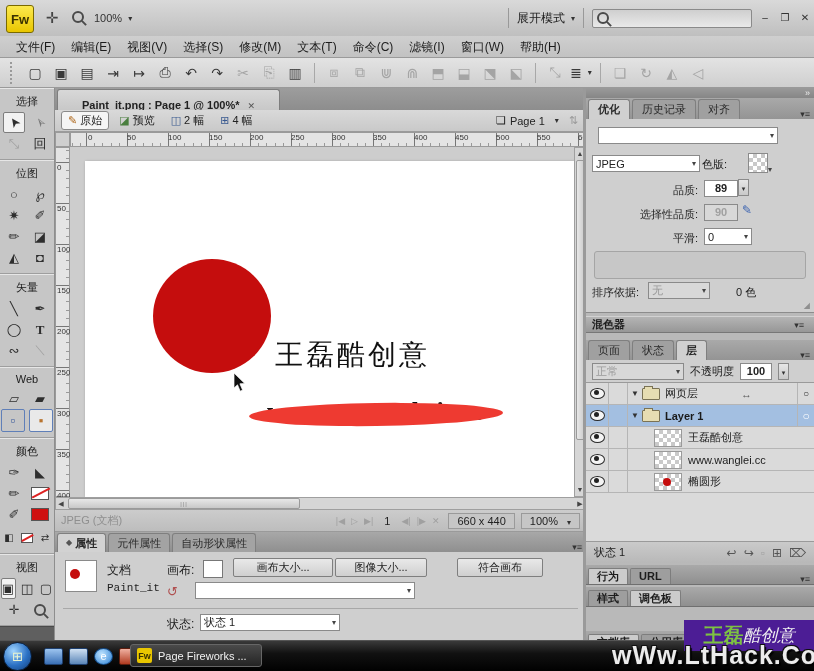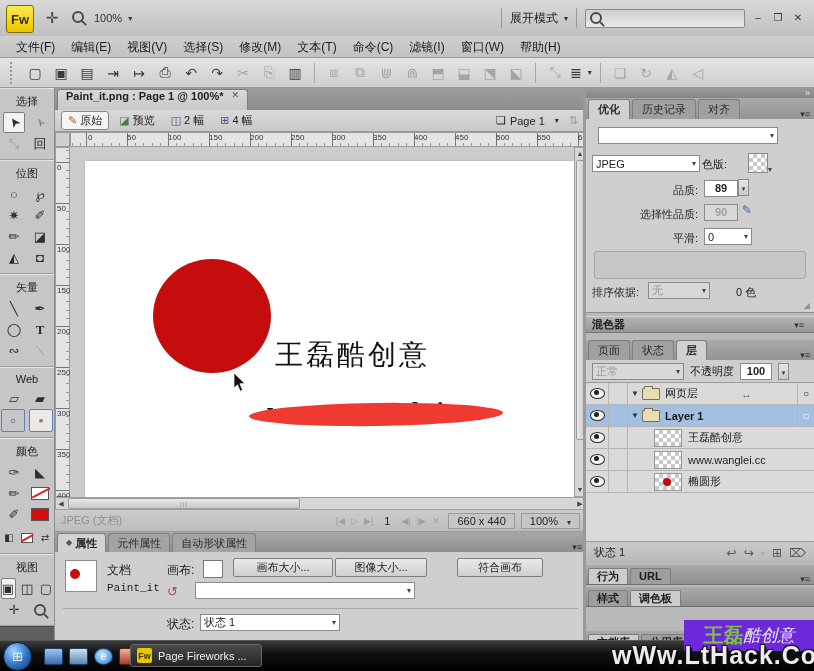--- a/index.html
+++ b/index.html
@@ -37,21 +37,21 @@
   .tool.dis{color:#9f9f9f;}
   .rot-nw{transform:rotate(-125deg);display:inline-block;}
   .swbox{width:16px;height:11px;border:1px solid #555;background:#fff;position:relative;display:inline-block;}
   .swbox.red{background:#cf1010;}
   .swbox .slash{position:absolute;left:-1px;top:4px;width:20px;height:2px;background:#d22;transform:rotate(-28deg);}
   .toolfoot{height:42px;background:#5f5f5f;border-top:1px solid #4a4a4a;}
   
   .docarea{left:55px;top:88px;width:531px;height:552px;background:#b9b9b9;}
   .doctabbar{left:0;top:0;width:531px;height:22px;background:linear-gradient(#9d9d9d,#8d8d8d);}
   .doctab{left:2px;top:1px;height:21px;background:linear-gradient(#d8d8d8,#c7c7c7);border:1px solid #7e7e7e;border-bottom:none;border-radius:3px 3px 0 0;
-          display:flex;align-items:flex-start;padding:0 8px;gap:8px;font-size:11px;font-weight:bold;color:#222;}
+          display:flex;align-items:flex-end;padding:0 24px;gap:8px;font-size:11px;font-weight:bold;color:#222;}
   .viewbar{left:0;top:22px;width:531px;height:22px;background:linear-gradient(#d9d9d9,#c9c9c9);border-bottom:1px solid #9b9b9b;display:flex;align-items:center;padding-left:6px;box-sizing:border-box;gap:4px;}
   .vbtn{height:17px;display:flex;align-items:center;gap:3px;padding:0 6px;font-size:11px;color:#222;}
   .vbtn.sel{background:#f5f5f5;border:1px solid #8a8a8a;border-radius:3px;}
   .vic{font-size:11px;}
   .pagesel{margin-left:auto;display:flex;align-items:center;gap:4px;font-size:11px;padding-right:8px;color:#222;}
   
   .rcorner{left:0;top:44px;width:15px;height:15px;background:#cfcfcf;border:1px solid #9a9a9a;box-sizing:border-box;}
   .hruler{left:15px;top:44px;width:516px;height:15px;background:#e4e4e4;border:1px solid #9a9a9a;box-sizing:border-box;
     background-image:repeating-linear-gradient(to right,#777 0 1px,transparent 1px 41px),repeating-linear-gradient(to right,#999 0 1px,transparent 1px 8.2px);
     background-size:100% 100%,100% 5px;background-position:15px 0,15px 10px;background-repeat:no-repeat,repeat-x;}
@@ -117,21 +117,21 @@
   .gutter{margin-left:auto;width:16px;height:100%;display:flex;align-items:center;justify-content:center;border-left:1px solid #b5b5b5;font-size:10px;color:#333;}
   .lfooter{left:0;top:453px;width:228px;height:22px;background:linear-gradient(#cacaca,#b8b8b8);border-top:1px solid #9a9a9a;display:flex;align-items:center;padding:0 8px;box-sizing:border-box;font-size:11px;}
   .fic{margin-left:7px;color:#555;font-size:12px;}
   .fic.dis{color:#a0a0a0;}
   .bartab{height:15px;line-height:15px;padding:0 8px;font-size:11px;font-weight:bold;background:#9e9e9e;border:1px solid #7d7d7d;border-bottom:none;border-radius:2px 2px 0 0;color:#1e1e1e;}
   .bartab.sel{background:#cccccc;}
   .barrow{width:228px;height:20px;background:linear-gradient(#a9a9a9,#8f8f8f);display:flex;align-items:flex-end;gap:2px;padding-left:2px;box-sizing:border-box;border-bottom:1px solid #6f6f6f;}
   
   .splitter{left:583px;top:88px;width:3px;height:552px;background:#9a9a9a;}
   
-  .wmbox{left:684px;top:620px;width:130px;height:31px;background:#6d28d9;display:flex;align-items:center;justify-content:center;z-index:30;}
+  .wmbox{left:684px;top:620px;width:130px;height:31px;background:#4c1d95;display:flex;align-items:center;justify-content:center;z-index:30;}
   .wm-green{color:#7dc242;font-weight:bold;font-size:20px;font-family:"Liberation Serif","DejaVu Serif",serif;}
   .wm-white{color:#f2f2f2;font-size:17px;font-style:italic;}
   .wmurl{left:612px;top:641px;z-index:31;font-size:25px;font-weight:bold;color:#ececec;letter-spacing:1px;
          text-shadow:-1px -1px 0 #111,1px -1px 0 #111,-1px 1px 0 #111,2px 2px 1px #000;}
   
   .taskbar{left:0;top:640px;width:814px;height:31px;background:linear-gradient(#3a3a3a,#111 40%,#000);border-top:1px solid #555;}
   .orb{left:3px;top:642px;width:27px;height:27px;border-radius:50%;background:radial-gradient(circle at 35% 30%,#9fd4ff,#2b71c4 55%,#123c74);border:1px solid #0a1e3a;display:flex;align-items:center;justify-content:center;color:#eaf4d0;font-size:13px;}
   .ql{width:17px;height:15px;border-radius:2px;margin-right:6px;}
   .taskbtn{left:130px;top:644px;width:132px;height:23px;background:linear-gradient(#4a4a4a,#242424);border:1px solid #666;border-radius:3px;display:flex;align-items:center;padding:0 6px;gap:6px;box-sizing:border-box;}
   .taskbtn .mini-fw{width:15px;height:15px;background:#e9c600;border-radius:2px;color:#3b3200;font-size:9px;font-weight:bold;display:flex;align-items:center;justify-content:center;}
@@ -143,21 +143,21 @@
 <div id="root">
 
   <div class="abs titlebar row">
     <div class="abs fwlogo">Fw</div>
     <div style="margin-left:40px" class="row">
       <span class="tb-ic">✛</span>
       <span style="margin-left:8px"><span class="mag"></span></span>
       <span class="zoomsel">100%</span>
       <span class="ddarr">▾</span>
     </div>
-    <div class="row" style="margin-left:auto;margin-right:9px;">
+    <div class="row" style="margin-left:auto;margin-right:2px;">
       <span class="appsep"></span>
       <span style="font-size:12px;color:#222">展开模式</span>
       <span class="ddarr">▾</span>
       <span class="appsep"></span>
       <span class="searchbox">
           <span class="mag"></span>
         </span>
       <span class="winbtn">–</span>
       <span class="winbtn">❐</span>
       <span class="winbtn">✕</span>

